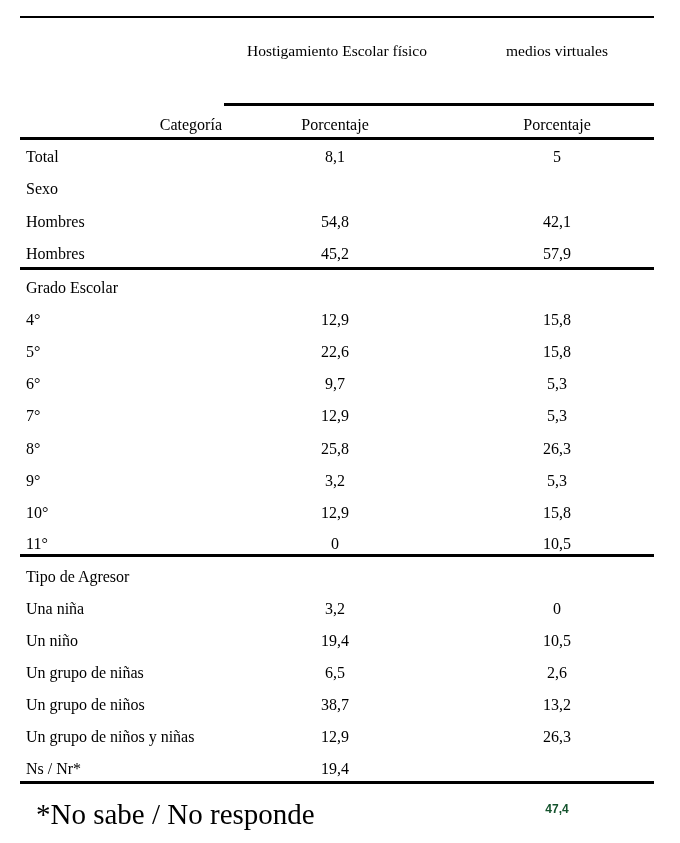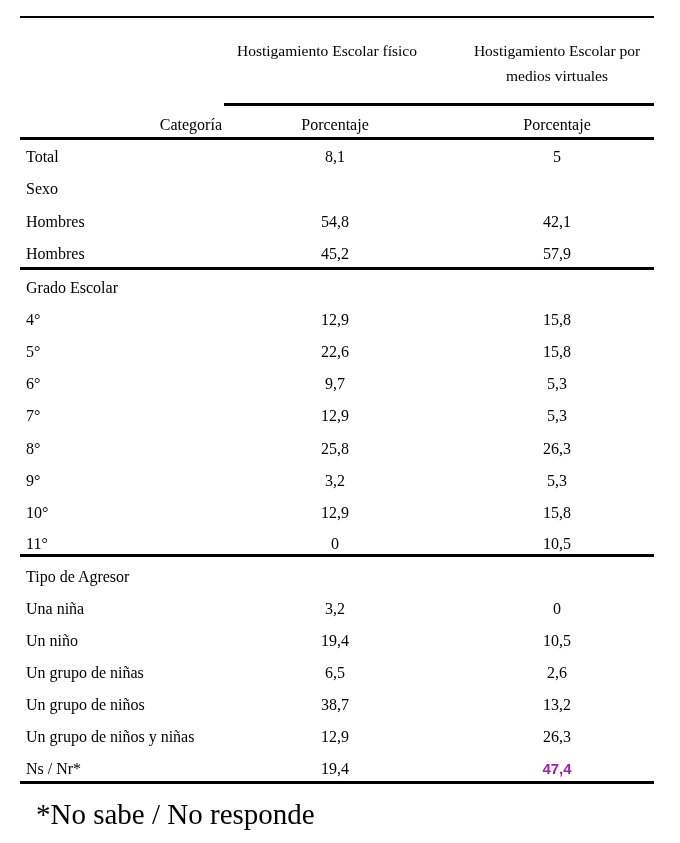--- a/index.html
+++ b/index.html
@@ -31,47 +31,47 @@
     line-height: 25px;
     text-align: center;
     white-space: nowrap;
   }
   .cat { left: 26px; }
   .v1 { left: 235px; width: 200px; text-align: center; }
   .v2 { left: 457px; width: 200px; text-align: center; }
   .bold-sans {
     font-family: "Liberation Sans", "DejaVu Sans", sans-serif;
     font-weight: bold;
-    font-size: 15px;
-    color: #a21caf;
+    font-size: 12px;
+    color: #14532d;
+    margin-top: 40px;
   }
   .footnote {
     position: absolute;
     left: 36px;
     top: 797px;
     font-size: 29px;
     line-height: 34px;
     white-space: nowrap;
   }
 </style>
 </head>
 <body>
 
 <div class="rule" style="left:20px; top:16px; width:634px; height:2px;"></div>
 <div class="rule" style="left:224px; top:103px; width:430px; height:3px;"></div>
 <div class="rule" style="left:20px; top:137px; width:634px; height:3px;"></div>
 <div class="rule" style="left:20px; top:267px; width:634px; height:3px;"></div>
 <div class="rule" style="left:20px; top:554px; width:634px; height:3px;"></div>
 <div class="rule" style="left:20px; top:781px; width:634px; height:3px;"></div>
 
-<div class="hdr" style="left:216px; width:222px; top:38px;">
+<div class="hdr" style="left:226px; width:222px; top:38px;">
   <div>Hostigamiento Escolar físico</div>
 </div>
 <div class="hdr" style="left:452px; width:210px; top:38px;">
-  <div>Hostigamiento Escolar por</div>
   <div>medios virtuales</div>
 </div>
 <div class="txt" style="left:22px; width:200px; text-align:right; top:115px;">Categoría</div>
 <div class="txt v1" style="top:115px;">Porcentaje</div>
 <div class="txt v2" style="top:115px;">Porcentaje</div>
 
 <div>
   <div>
     <div class="txt cat" style="top:147px;">Total</div>
     <div class="txt v1" style="top:147px;">8,1</div>

